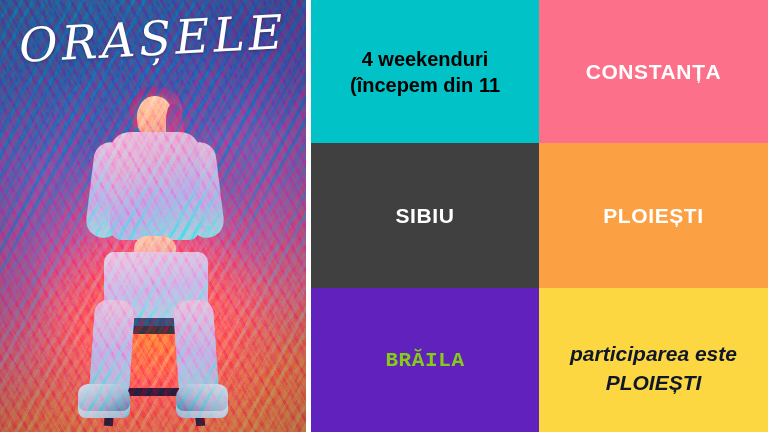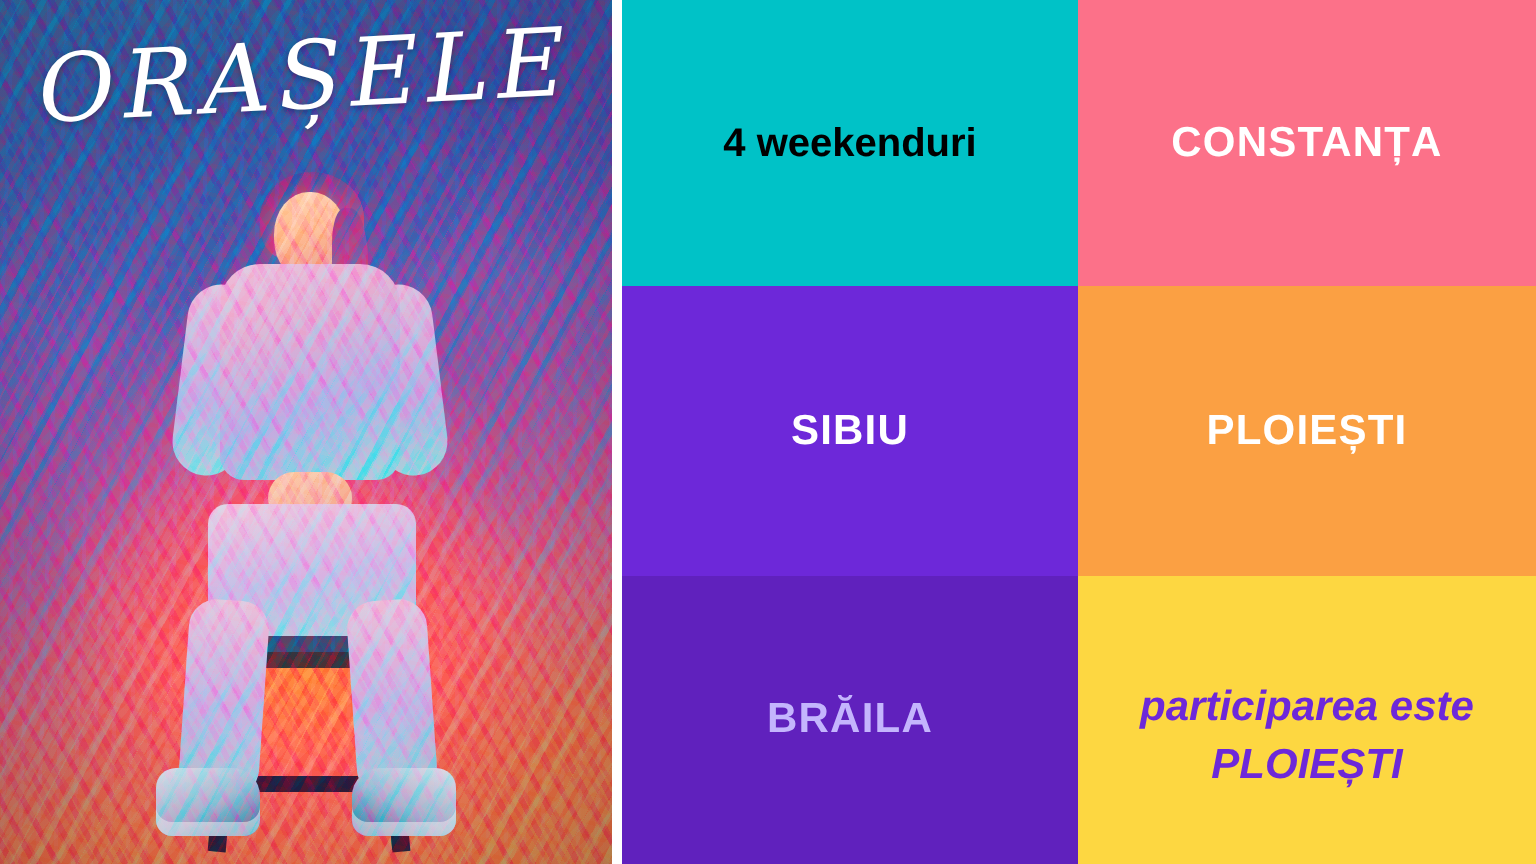--- a/index.html
+++ b/index.html
@@ -281,40 +281,41 @@
     <div class="paint-vignette"></div>
 
     <div id="photo-title" style="color: rgb(255, 255, 255);">ORAȘELE</div>
   </div>
 
   <div id="grid">
 
     <div class="cell cell-schedule" style="background: rgb(0, 194, 199);">
       <div class="cell-text" style="color: rgb(0, 0, 0);">
         <div>4 weekenduri</div>
+        <div>(începem din 11</div>
       </div>
     </div>
 
     <div class="cell city" style="background: rgb(252, 113, 137);">
       <div class="cell-text" style="color: rgb(255, 255, 255);">CONSTANȚA</div>
     </div>
 
-    <div class="cell city" style="background: #6d28d9;">
+    <div class="cell city" style="background: #404040;">
       <div class="cell-text" style="color: rgb(255, 255, 255);">SIBIU</div>
     </div>
 
     <div class="cell city" style="background: rgb(251, 160, 67);">
       <div class="cell-text" style="color: rgb(255, 255, 255);">PLOIEȘTI</div>
     </div>
 
     <div class="cell city" style="background: rgb(96, 33, 189);">
-      <div class="cell-text" style="color: #c4b5fd;">BRĂILA</div>
+      <div class="cell-text" style="color: #84cc16; font-family: Liberation Mono, monospace;">BRĂILA</div>
     </div>
 
     <div class="cell cell-free" style="background: rgb(253, 215, 65);">
-      <div class="cell-text" style="color: #6d28d9; margin-top: 17px;">
+      <div class="cell-text" style="color: #0f172a; margin-top: 17px;">
         <div>participarea este</div>
         <div>PLOIEȘTI</div>
       </div>
     </div>
 
   </div>
 </div>
 
 </body></html>

